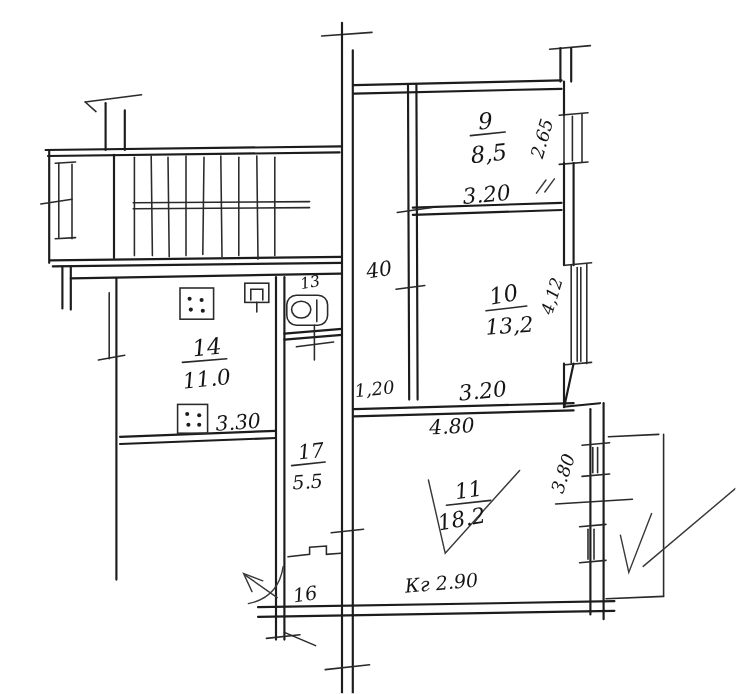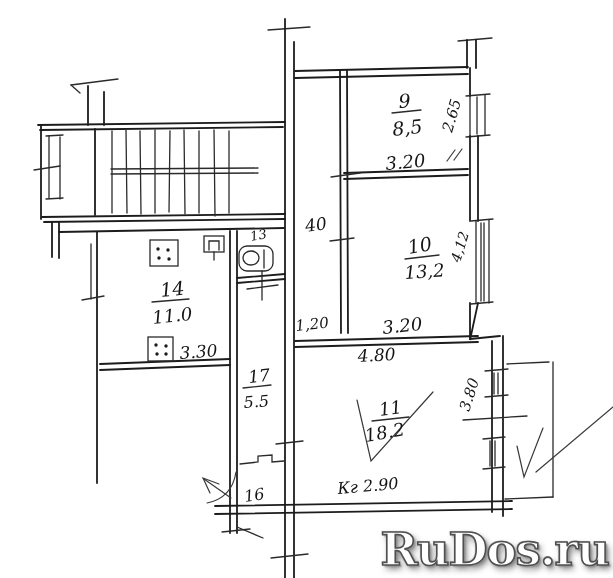--- a/index.html
+++ b/index.html
@@ -237,14 +237,13 @@
 
       <text class="lbl" x="249" y="383" font-size="17" transform="rotate(-6 249 383)">17</text>
       <text class="lbl" x="244" y="408" font-size="16" transform="rotate(-4 244 408)">5.5</text>
 
       <text class="lbl" x="251" y="241" font-size="13" transform="rotate(-10 251 241)">13</text>
 
       <text class="lbl" x="245" y="502" font-size="16" transform="rotate(-8 245 502)">16</text>
     </g>
   </svg>
 
-  <div class="watermark">RuDos.ru</div>
 </div>
 
 </body></html>

